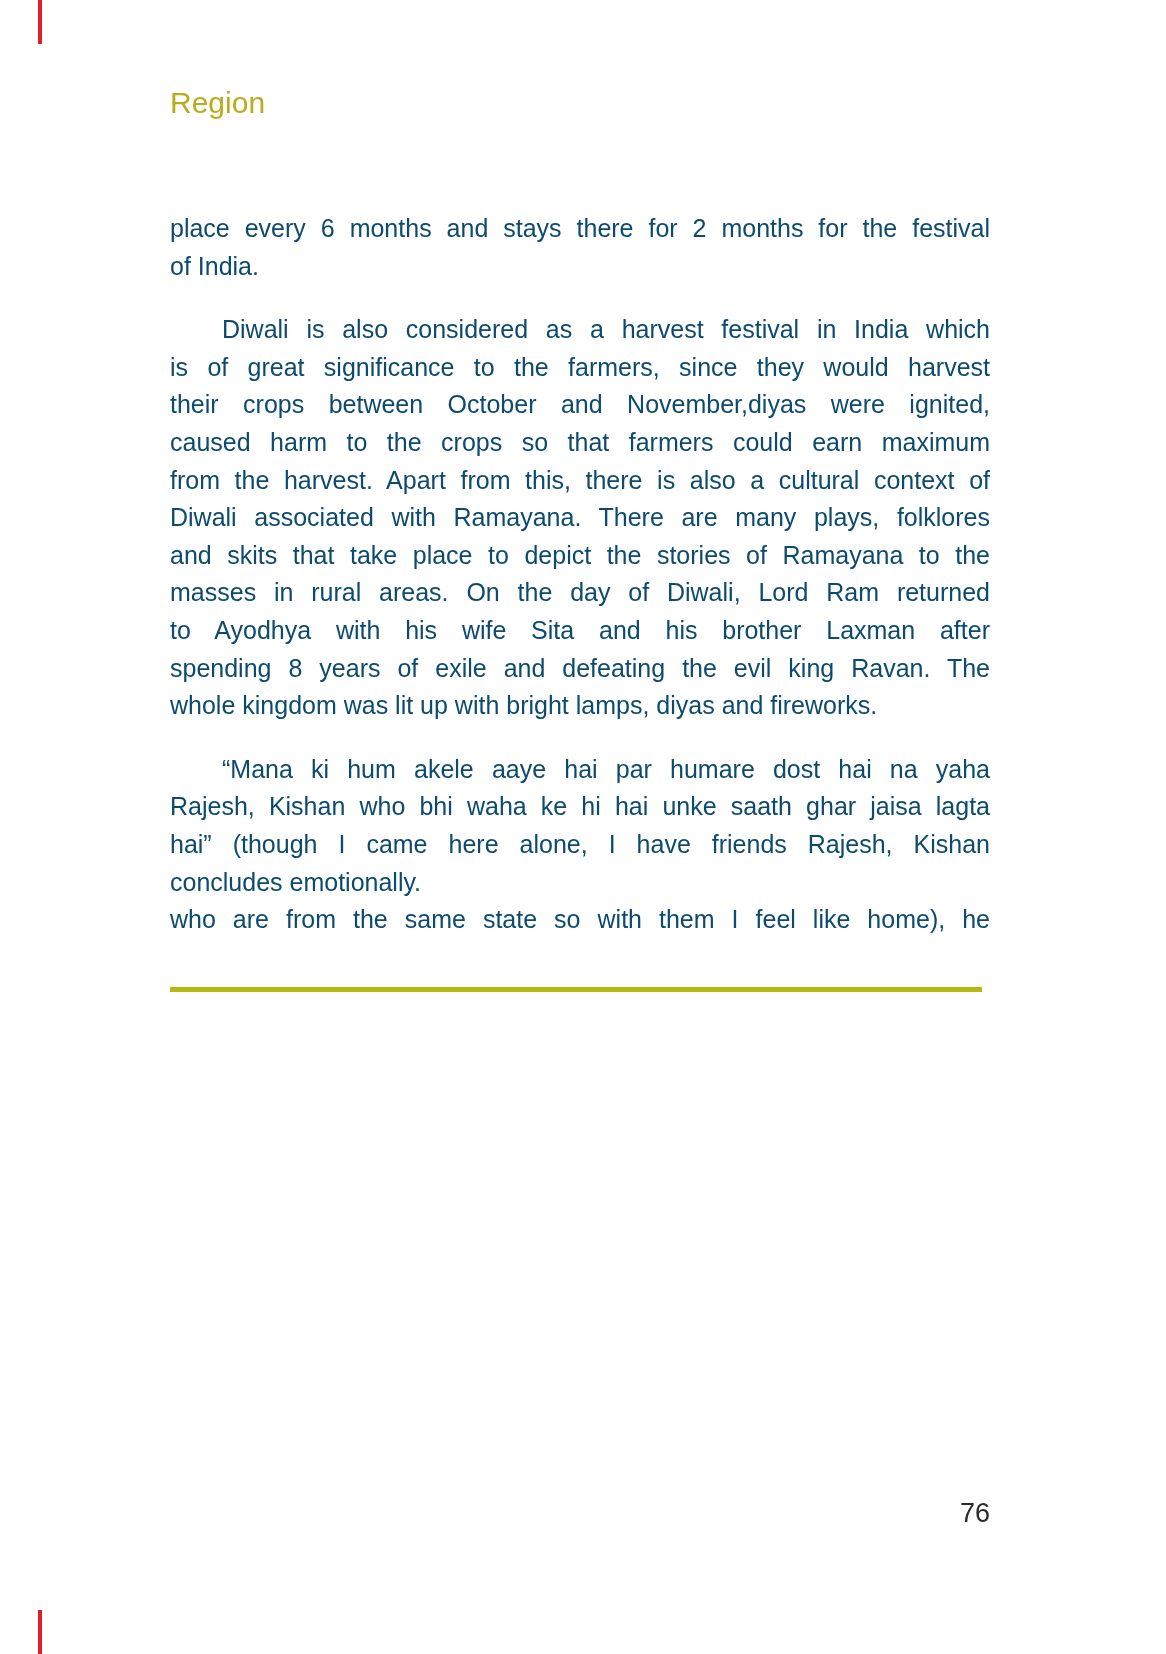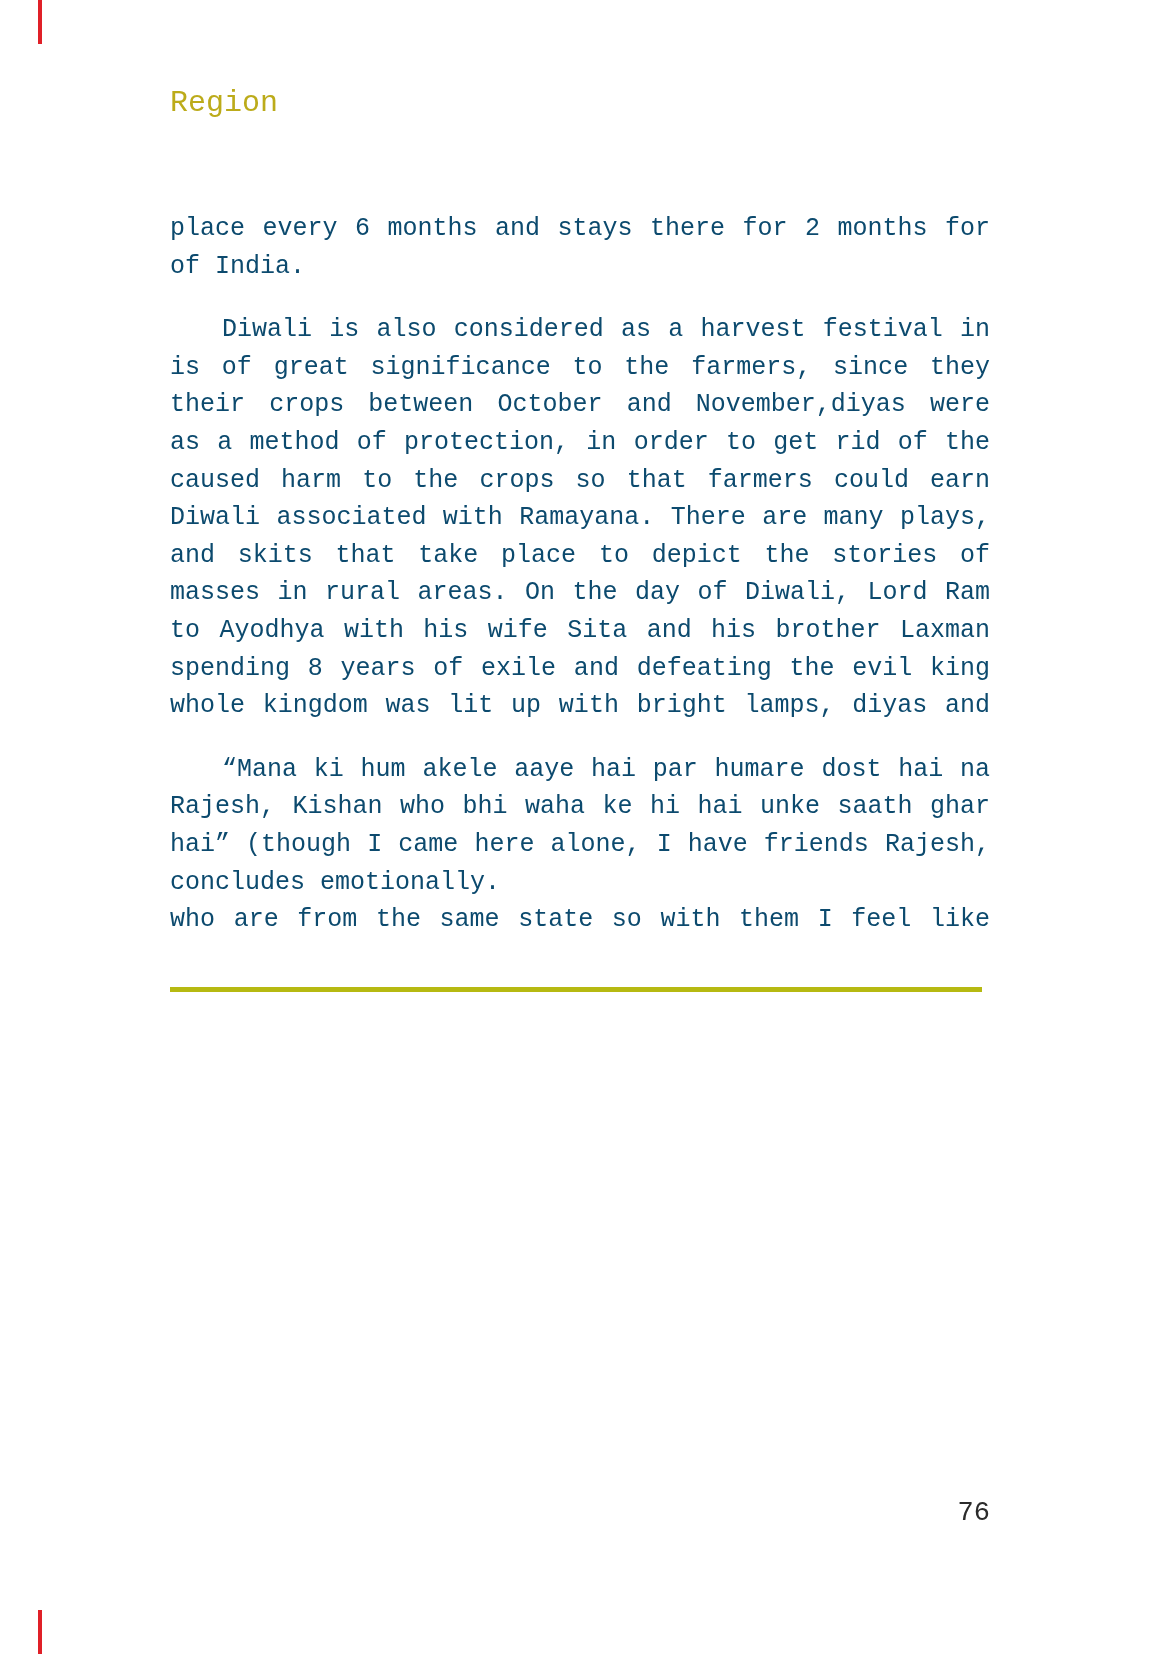--- a/index.html
+++ b/index.html
@@ -2,21 +2,21 @@
 <html style="--header: #bcab1a; --divider: #b6b911; --crop_mark: #e02028;"><head>
 <meta charset="utf-8">
 <style>
   html, body { margin: 0; padding: 0; background: #ffffff; }
   .page {
     position: relative;
     width: 1062px;
     height: 1654px;
     background: #ffffff;
     overflow: hidden;
-    font-family: Liberation Mono, monospace;
+    font-family: Liberation Sans, sans-serif;
     color: #231f20;
   }
   .crop-mark {
     position: absolute;
     left: 38px;
     width: 4px;
     height: 44px;
     background: var(--crop_mark, #e02028);
   }
   .crop-mark.top { top: 0; }
@@ -73,22 +73,22 @@
 
     <div class="bodytext">
         <div class="para">
           <div class="tline">place every 6 months and stays there for 2 months for the festival</div>
           <div class="tline last">of India.</div>
         </div>
         <div class="para indent">
           <div class="tline">Diwali is also considered as a harvest festival in India which</div>
           <div class="tline">is of great significance to the farmers, since they would harvest</div>
           <div class="tline">their crops between October and November,diyas were ignited,</div>
-          <div class="tline">as a method of protection, in order to get rid of the insects that</div>
           <div class="tline">caused harm to the crops so that farmers could earn maximum</div>
+          <div class="tline">from the harvest. Apart from this, there is also a cultural context of</div>
           <div class="tline">Diwali associated with Ramayana. There are many plays, folklores</div>
           <div class="tline">and skits that take place to depict the stories of Ramayana to the</div>
           <div class="tline">masses in rural areas. On the day of Diwali, Lord Ram returned</div>
           <div class="tline">to Ayodhya with his wife Sita and his brother Laxman after</div>
           <div class="tline">spending 8 years of exile and defeating the evil king Ravan. The</div>
           <div class="tline last">whole kingdom was lit up with bright lamps, diyas and fireworks.</div>
         </div>
         <div class="para indent">
           <div class="tline">“Mana ki hum akele aaye hai par humare dost hai na yaha</div>
           <div class="tline">Rajesh, Kishan who bhi waha ke hi hai unke saath ghar jaisa lagta</div>

